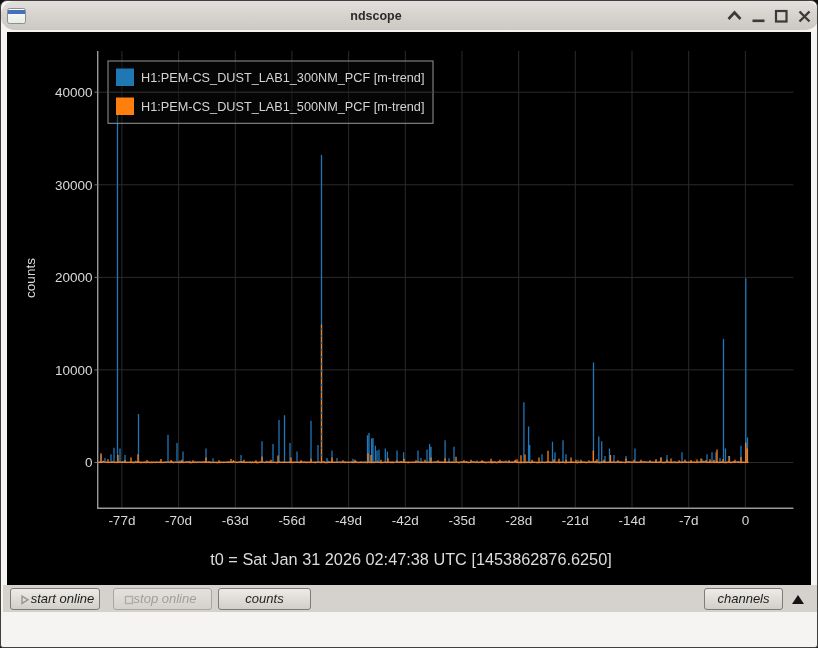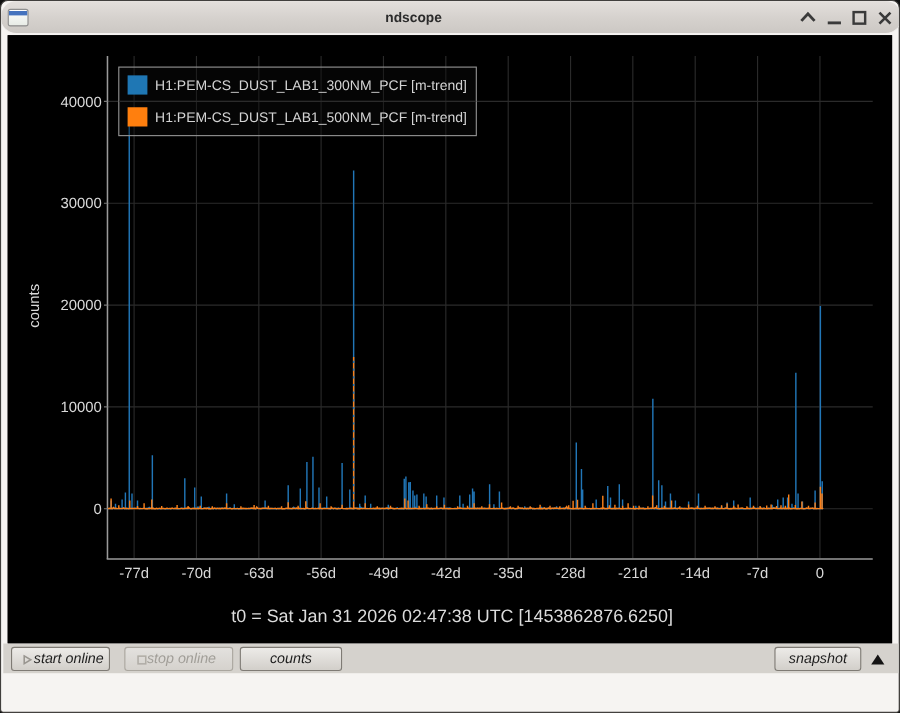--- a/index.html
+++ b/index.html
@@ -115,16 +115,16 @@
  <div id="toolbar">
   <div class="tbtn" style="left:7px;width:90px;padding-left:15px;">start online
     <svg style="position:absolute;left:8.5px;top:5.5px" width="10" height="10">
           <path d="M2 1.2 L8 4.8 L2 8.4 Z" fill="none" stroke="#999690" stroke-width="1.4"></path>
         </svg></div>
   <div class="tbtn dis" style="left:110px;width:99px;padding-left:5px;">stop online
     <svg style="position:absolute;left:10px;top:6px" width="10" height="10">
           <rect x="1.5" y="1.5" width="7" height="7" fill="none" stroke="#b0ada6" stroke-width="1.4"></rect>
         </svg></div>
   <div class="tbtn" style="left:215px;width:93px;">counts</div>
-  <div class="tbtn" style="left:701px;width:79px;">snapshot</div>
+  <div class="tbtn" style="left:701px;width:79px;">channels</div>
  </div>
  <div id="uparrow"></div>
 </div>
 
 </body></html>

